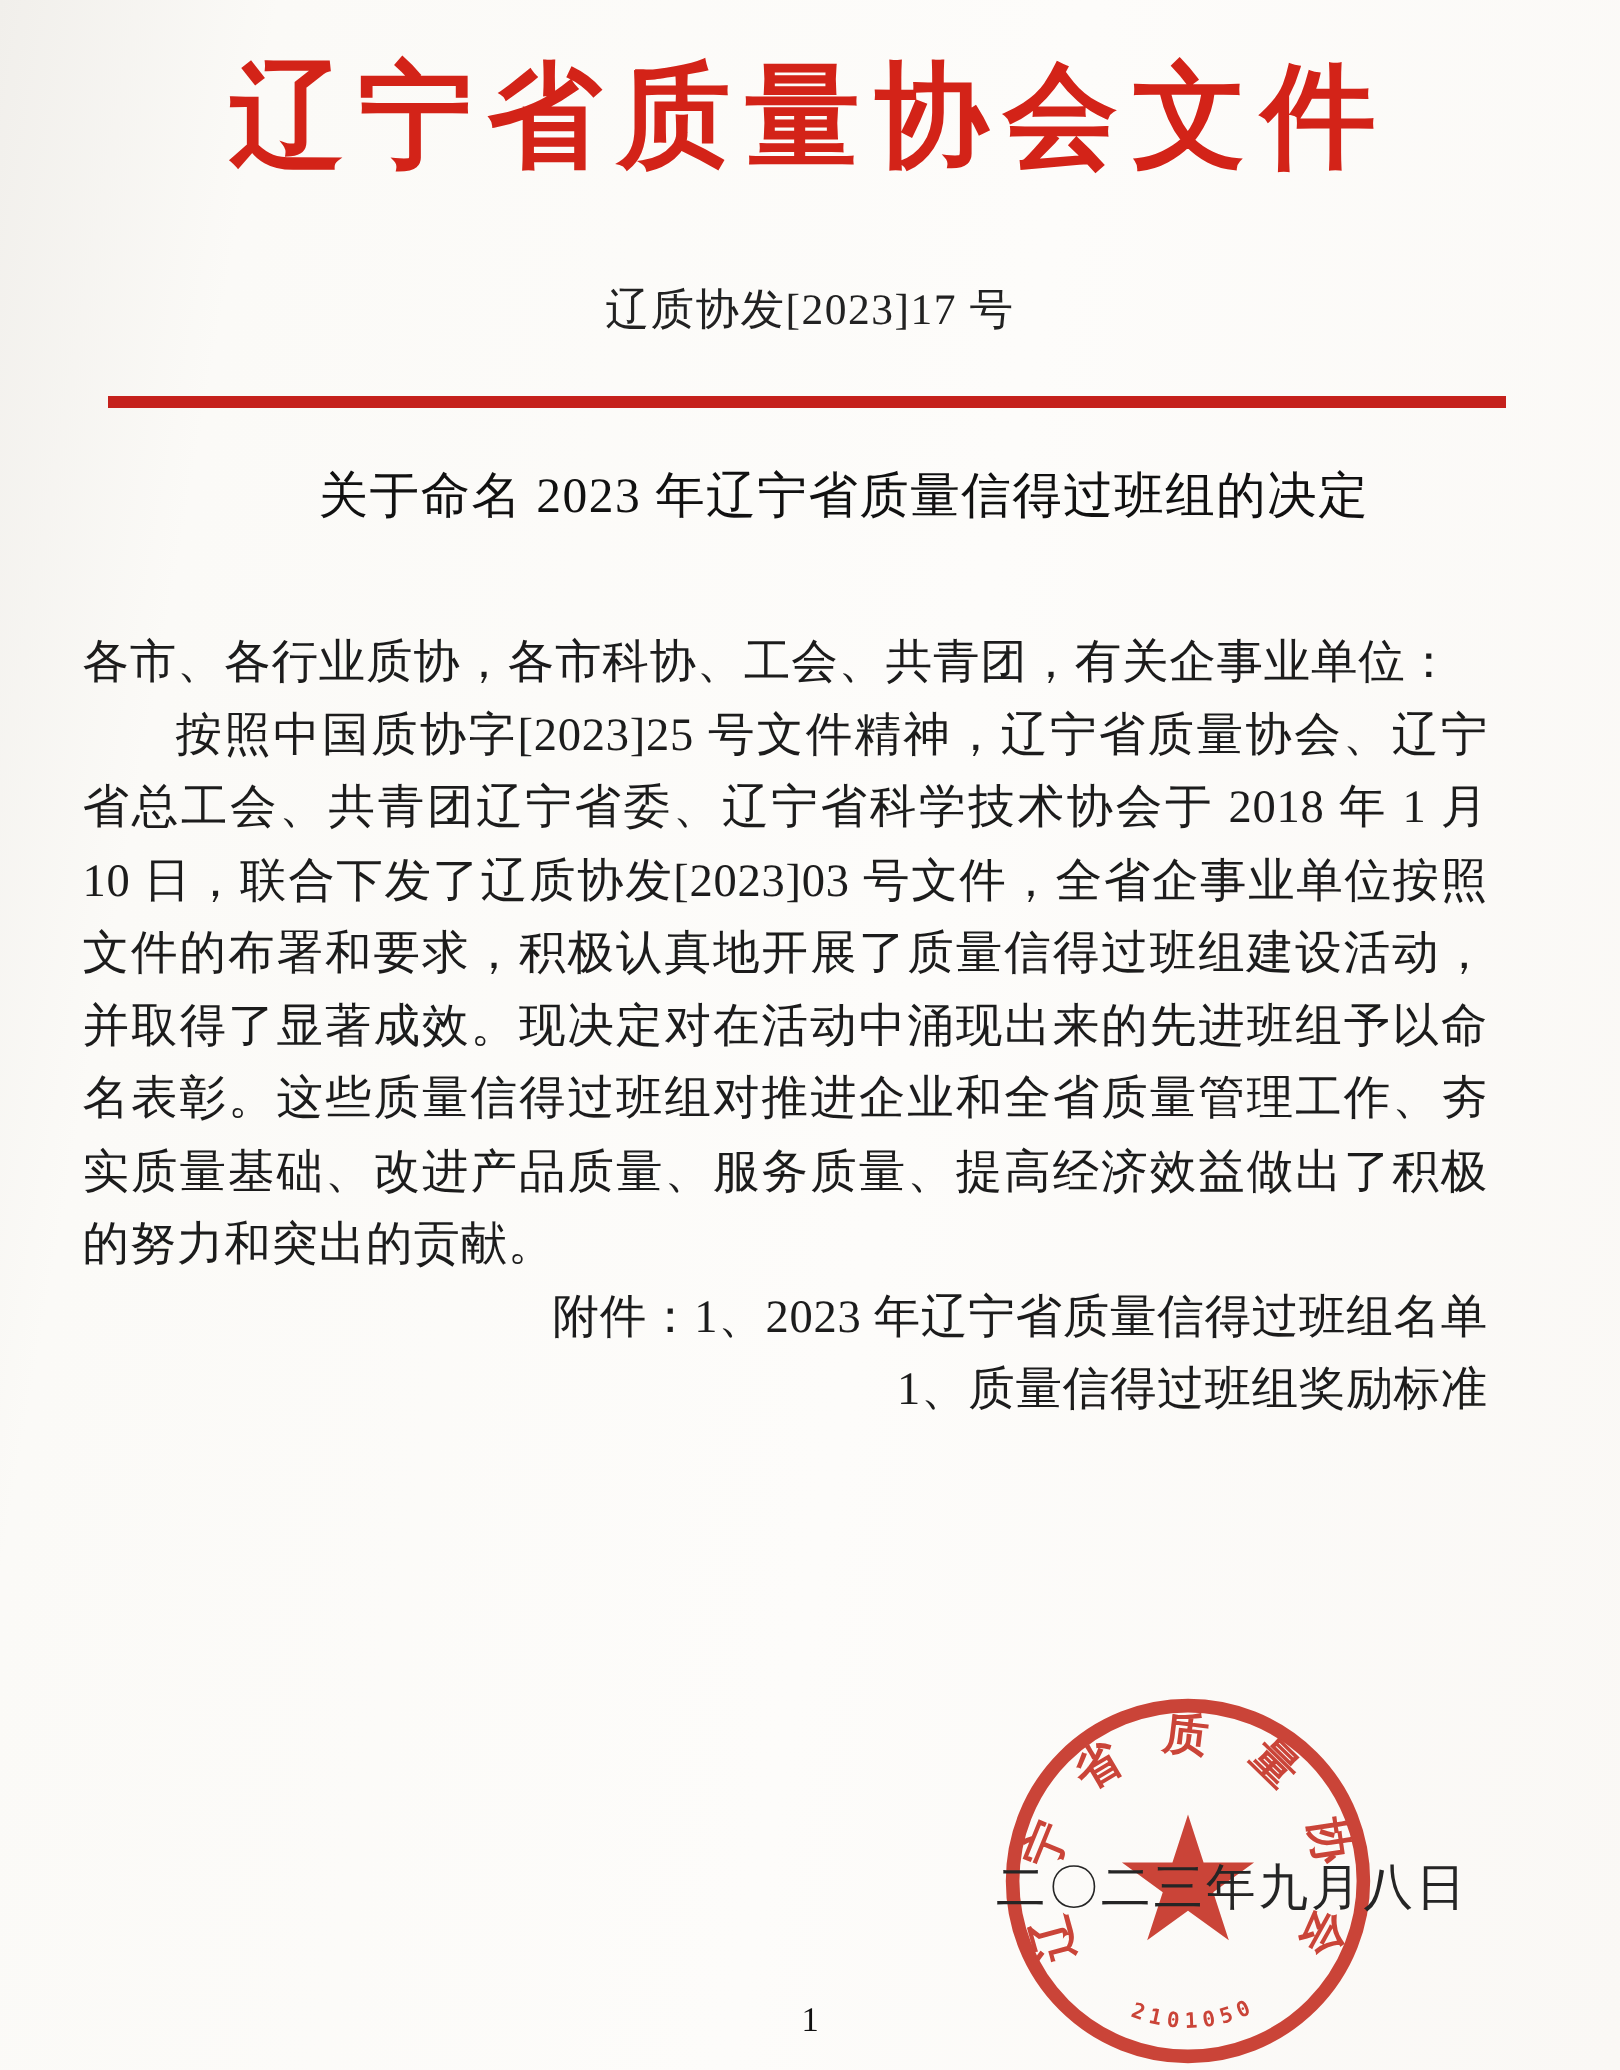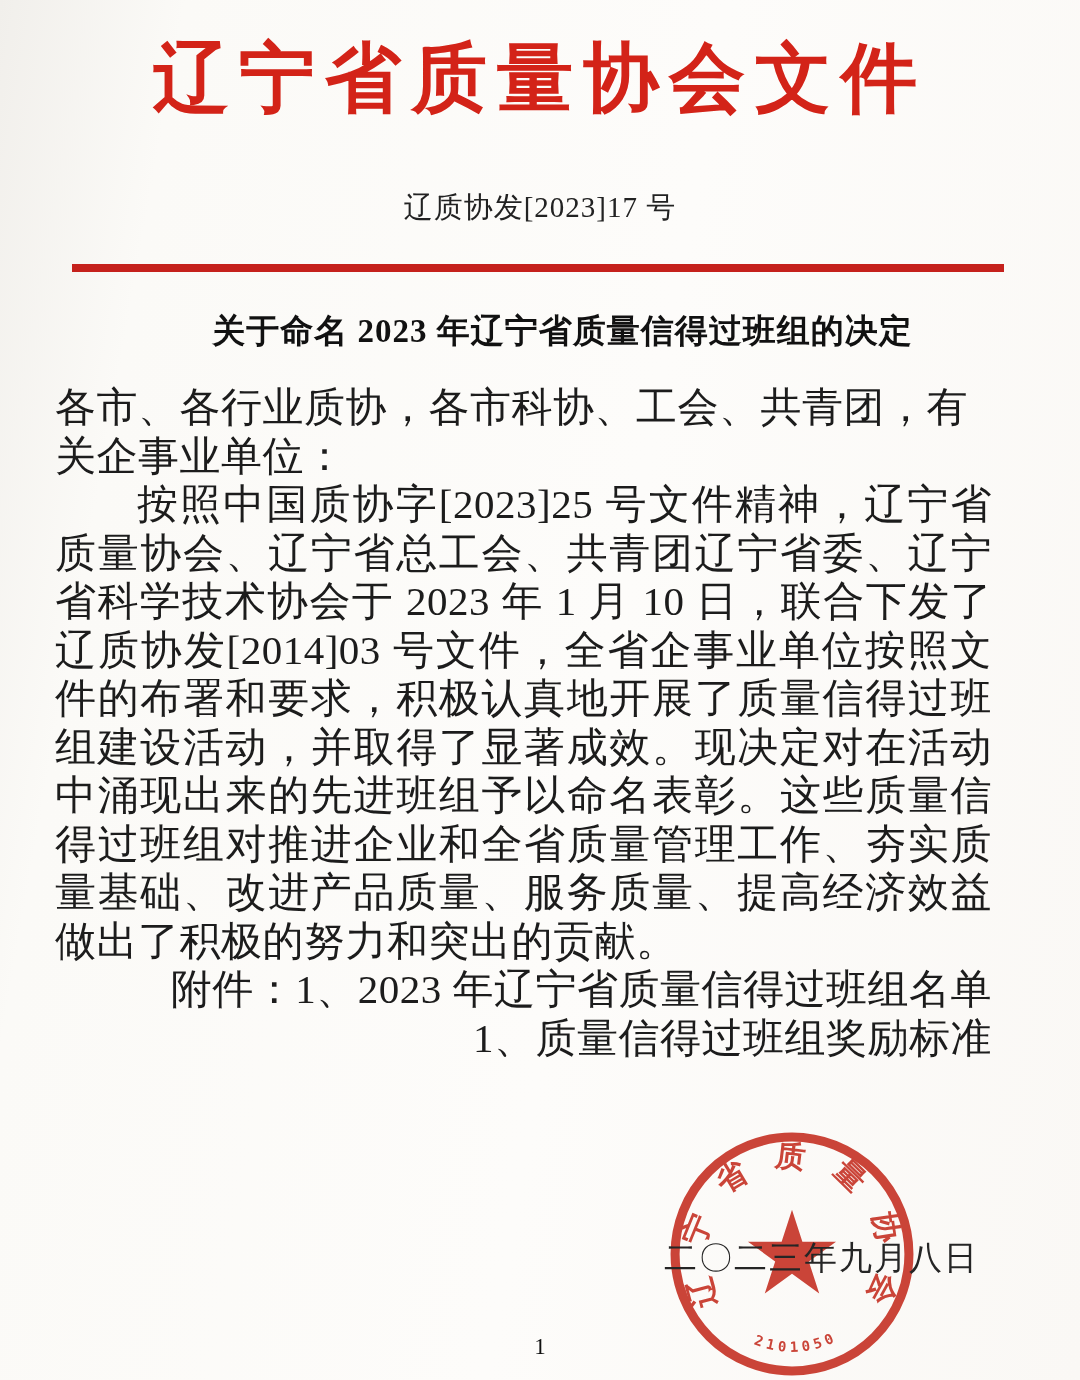--- a/index.html
+++ b/index.html
@@ -19,23 +19,23 @@
   .doc-number {
     margin-top:68px; text-align:center;
     font-size:29px; line-height:36px; letter-spacing:1px; color:#222;
   }
   .red-line {
     position:absolute; left:72px; top:264px; width:932px; height:8px;
     background:var(--line-red,#c5211c);
   }
   .doc-title {
     margin-top:86px; text-align:center;
-    font-size:33px; font-weight:bold; line-height:40px; letter-spacing:1px; color:#111;padding-left:45px;
+    font-size:33px; font-weight:normal; line-height:40px; letter-spacing:1px; color:#111;padding-left:45px;
   }
-  .body-text { margin:32px 88px 0 55px; font-size:41px; line-height:48.5px; color:#1c1c1c; }
+  .body-text { margin:66px 88px 0 55px; font-size:31px; line-height:48.5px; color:#1c1c1c; }
   .salutation { letter-spacing:0.5px; }
   .para { text-indent:2em; text-align:justify; text-justify:inter-ideograph; letter-spacing:0.5px; }
   .attachments { margin-left:62px; letter-spacing:0.5px;text-align:right; }
   .attachment-row-2 { margin-left:93px; }
   .seal-wrap { position:absolute; left:666px; top:1128px; width:252px; height:252px; z-index:1; opacity:0.93; }
   .seal-wrap svg { width:100%; height:100%; }
   .seal-arc-text {
     font-family:"Liberation Serif","DejaVu Serif",serif;
     font-size:30px; font-weight:bold; letter-spacing:26px;
     fill:var(--seal-red,#c7372a);
@@ -62,21 +62,21 @@
   <div class="header-title">辽宁省质量协会文件</div>
 
   <div class="doc-number">辽质协发[2023]17 号</div>
 
   <div class="red-line"></div>
 
   <div class="doc-title">关于命名 2023 年辽宁省质量信得过班组的决定</div>
 
   <div class="body-text">
     <div class="salutation">各市、各行业质协，各市科协、工会、共青团，有关企事业单位：</div>
-    <p class="para">按照中国质协字[2023]25 号文件精神，辽宁省质量协会、辽宁省总工会、共青团辽宁省委、辽宁省科学技术协会于 2023 年 1 月 10 日，联合下发了辽质协发[2014]03 号文件，全省企事业单位按照文件的布署和要求，积极认真地开展了质量信得过班组建设活动，并取得了显著成效。现决定对在活动中涌现出来的先进班组予以命名表彰。这些质量信得过班组对推进企业和全省质量管理工作、夯实质量基础、改进产品质量、服务质量、提高经济效益做出了积极的努力和突出的贡献。</p>
+    <p class="para">按照中国质协字[2023]25 号文件精神，辽宁省质量协会、辽宁省总工会、共青团辽宁省委、辽宁省科学技术协会于 2018 年 1 月 10 日，联合下发了辽质协发[2023]03 号文件，全省企事业单位按照文件的布署和要求，积极认真地开展了质量信得过班组建设活动，并取得了显著成效。现决定对在活动中涌现出来的先进班组予以命名表彰。这些质量信得过班组对推进企业和全省质量管理工作、夯实质量基础、改进产品质量、服务质量、提高经济效益做出了积极的努力和突出的贡献。</p>
     <div class="attachments">
       <div><span>附件：</span><span>1、2023 年辽宁省质量信得过班组名单</span></div>
       <div class="attachment-row-2"><span>1、质量信得过班组奖励标准</span></div>
     </div>
   </div>
 
   <div class="seal-wrap">
     <svg viewBox="0 0 250 250">
       <defs>
         <path id="sealArcTop" d="M 57.2,178 A 86,86 0 1 1 192.8,178" fill="none"></path>

